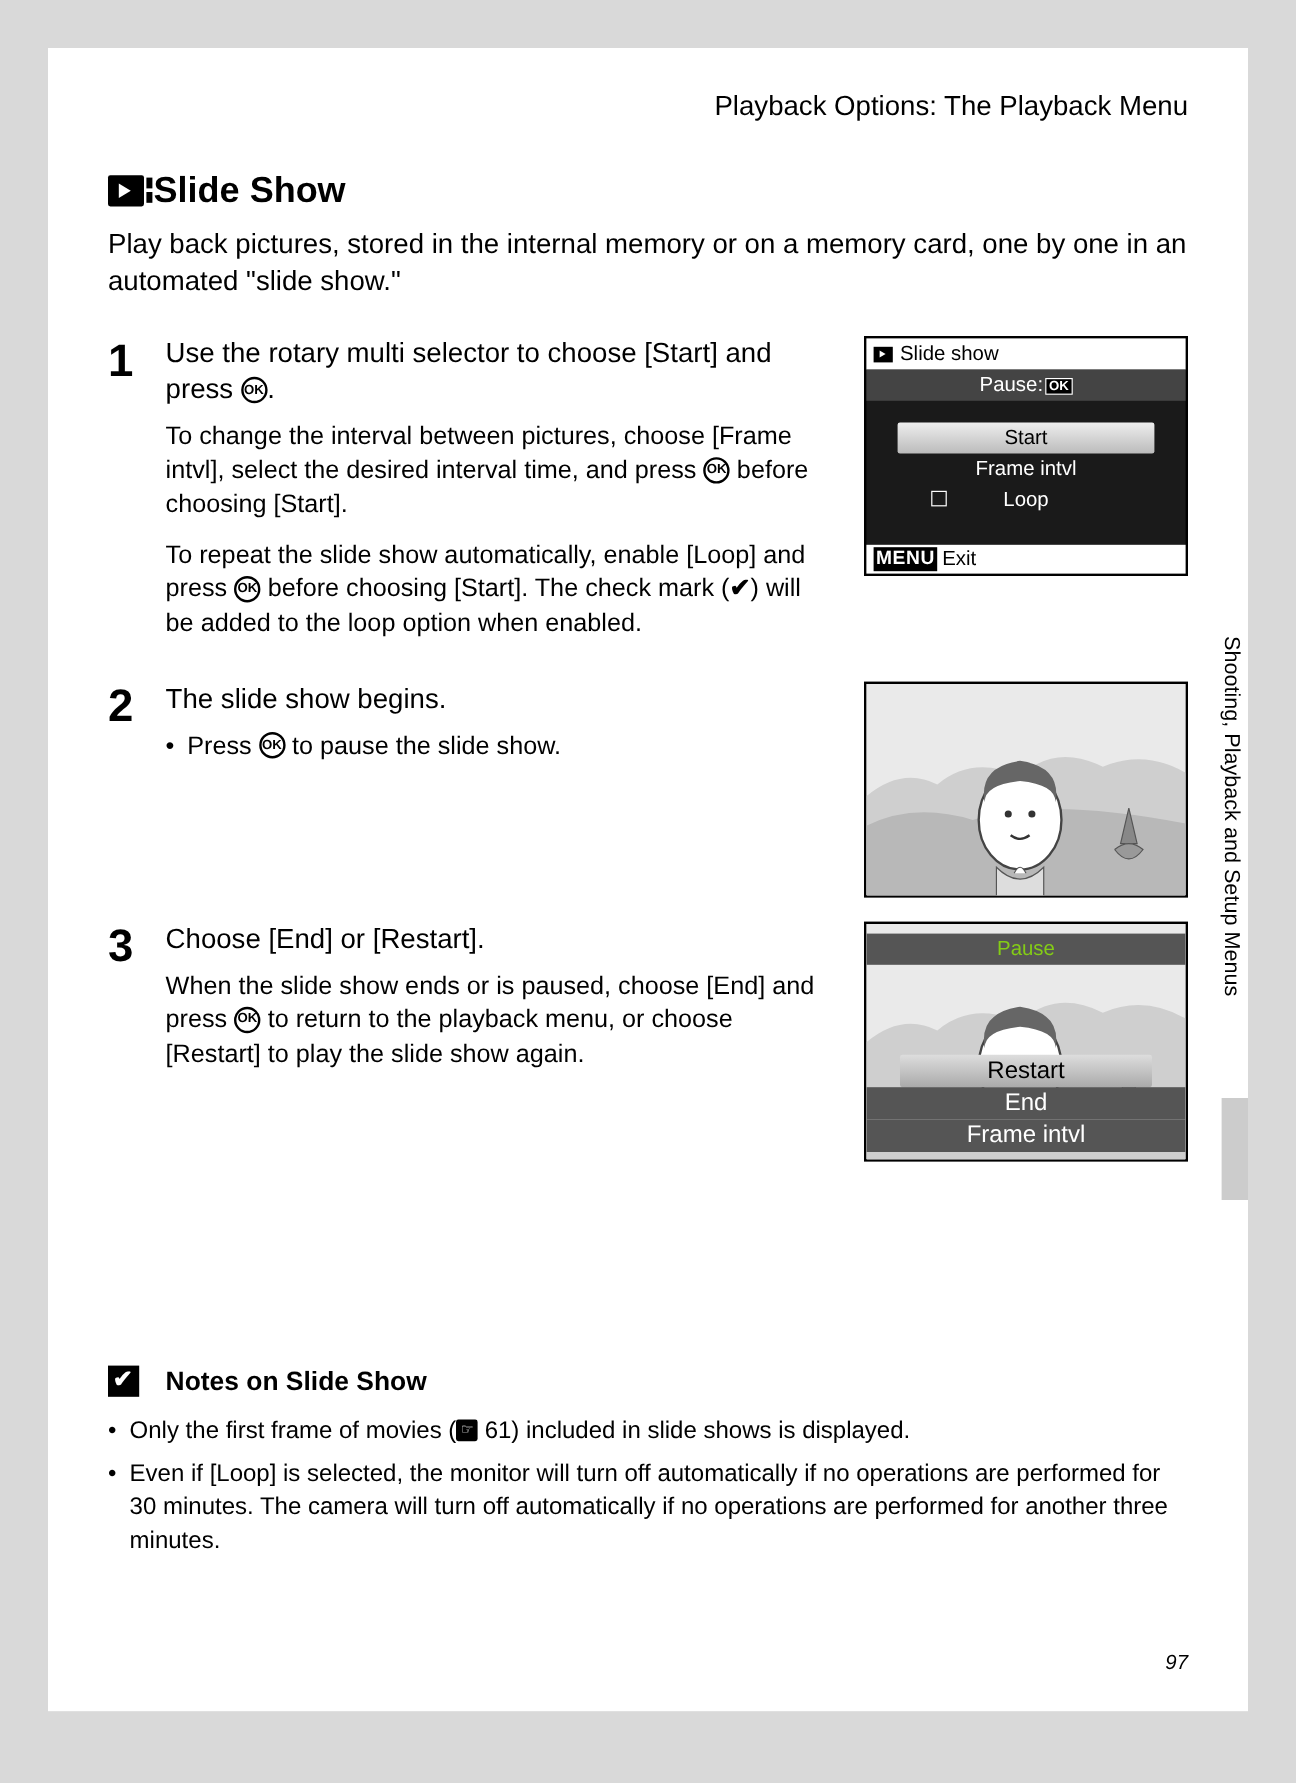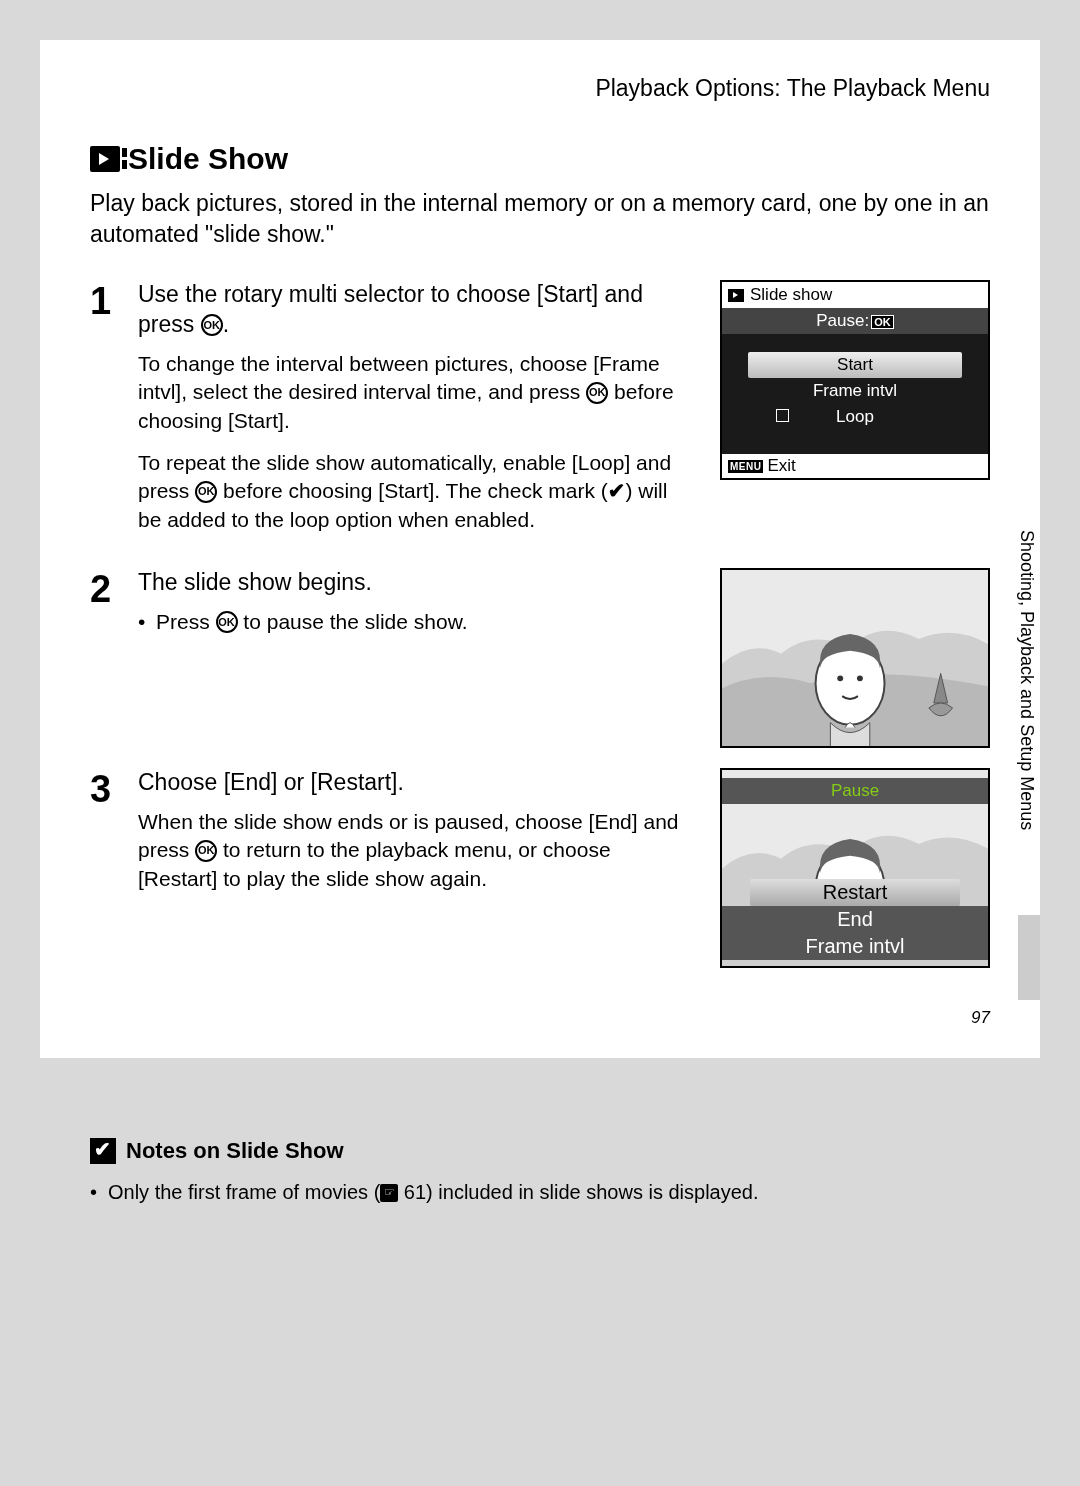--- a/index.html
+++ b/index.html
@@ -8,21 +8,21 @@
     font-family: "Helvetica Neue", Arial, sans-serif;
     background: #d9d9d9;
     position: relative;
     color: #000;
   }
   .page {
     position: absolute;
     left: 40px;
     top: 40px;
     width: 1000px;
-    height: 1018px;
+    height: 1386px;
     background: #fff;
     padding: 30px 50px 30px 50px;
   }
   .header-line {
     text-align: right;
     font-size: 23px;
     margin-top: 5px;
     margin-bottom: 40px;
     font-weight: 400;
   }
@@ -97,21 +97,21 @@
   .screen-spacer { height: 18px; }
   .screen-row.loop { position: relative; }
   .screen-row.loop .checkbox {
     position: absolute; left: 28px; top: 5px; width: 13px; height: 13px; border: 1.5px solid #fff;
   }
   .screen-footer {
     background: #fff; color: #000; font-size: 17px; padding: 2px 6px; margin-top: auto;
     display: flex; align-items: center; gap: 4px;
   }
   .menu-badge {
-    background: #000; color: #fff; font-size: 10px; padding: 1px 2px; font-weight: 700;
+    background: #000; color: #fff; font-size: 16px; padding: 1px 2px; font-weight: 700;
     letter-spacing: 0.5px;
   }
   .screen-img {
     width: 270px; height: 180px; border: 2px solid #000; background: #e8e8e8;
     position: relative; overflow: hidden; flex-shrink: 0;
   }
   .illustration { position: absolute; inset: 0; }
   .screen-3 {
     width: 270px; height: 200px; border: 2px solid #000; background: #e8e8e8;
     position: relative; overflow: hidden; flex-shrink: 0;
@@ -125,21 +125,21 @@
     position: absolute; bottom: 6px; left: 0; right: 0; z-index: 5;
   }
   .screen-3 .ob-row {
     text-align: center; color: #fff; font-size: 20px; padding: 2px 0;
   }
   .screen-3 .ob-row.highlight {
     background: linear-gradient(#ddd,#aaa); color: #000; margin: 0 28px; border-radius: 2px;
   }
   .screen-3 .ob-row.dark { background: #555; margin: 0; }
   .notes-section { margin-top: 170px; }
-  .notes-header { display: flex; align-items: center; gap: 10px; margin-bottom: 14px; }
+  .notes-header { display: flex; align-items: center; gap: 22px; margin-bottom: 14px; }
   .notes-icon {
     width: 26px; height: 26px; background: #000; position: relative;
   }
   .notes-icon::after {
     content: "✔"; color: #fff; position: absolute; left: 4px; top: -1px; font-size: 20px; font-weight: 700;
   }
   .notes-title { font-size: 22px; font-weight: 700; }
   ul.notes { list-style: none; font-size: 20px; line-height: 1.4; }
   ul.notes li { position: relative; padding-left: 18px; margin-bottom: 8px; }
   ul.notes li::before { content: "•"; position: absolute; left: 0; }
@@ -286,20 +286,21 @@
 
   <div class="notes-section">
     <div class="notes-header">
       <span class="notes-icon"></span>
       <span class="notes-title">Notes on Slide Show</span>
     </div>
     <ul class="notes">
       <li>
         <span>Only the first frame of movies (</span><span class="page-ref">☞</span> <span>61</span><span>) included in slide shows is displayed.</span>
       </li>
+      <li>Even if [Loop] is selected, the monitor will turn off automatically if no operations are performed for 30 minutes. The camera will turn off automatically if no operations are performed for another three minutes.</li>
     </ul>
   </div>
 
   <div class="side-tab">
     <span class="side-text">Shooting, Playback and Setup Menus</span>
   </div>
   <div class="side-bar"></div>
 
   <div class="page-num">97</div>
 

